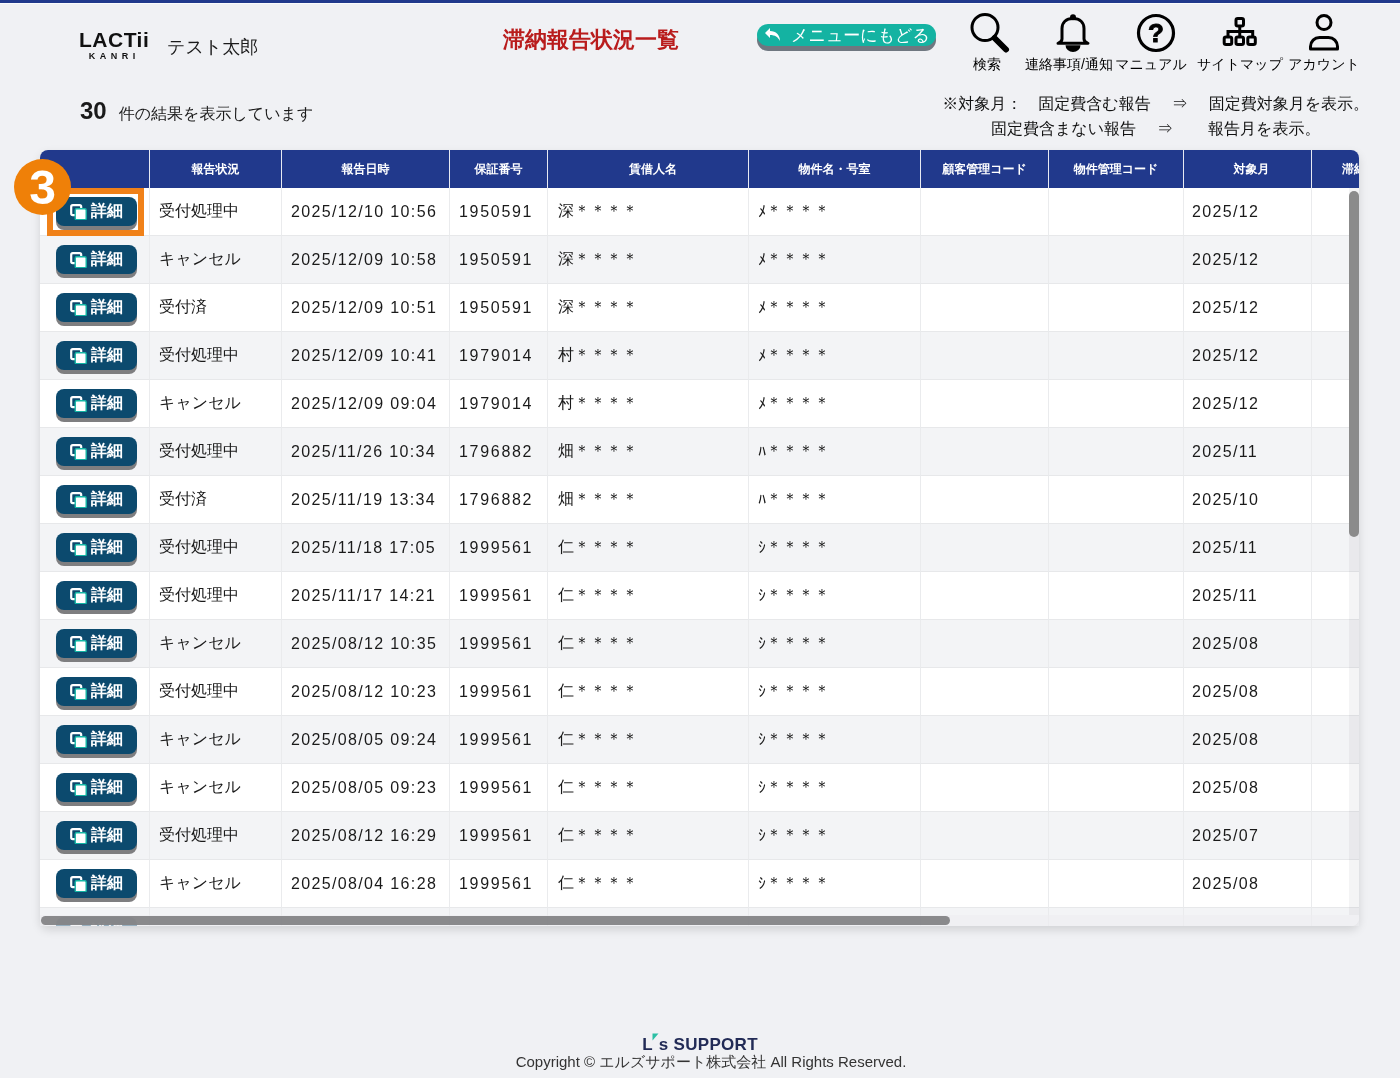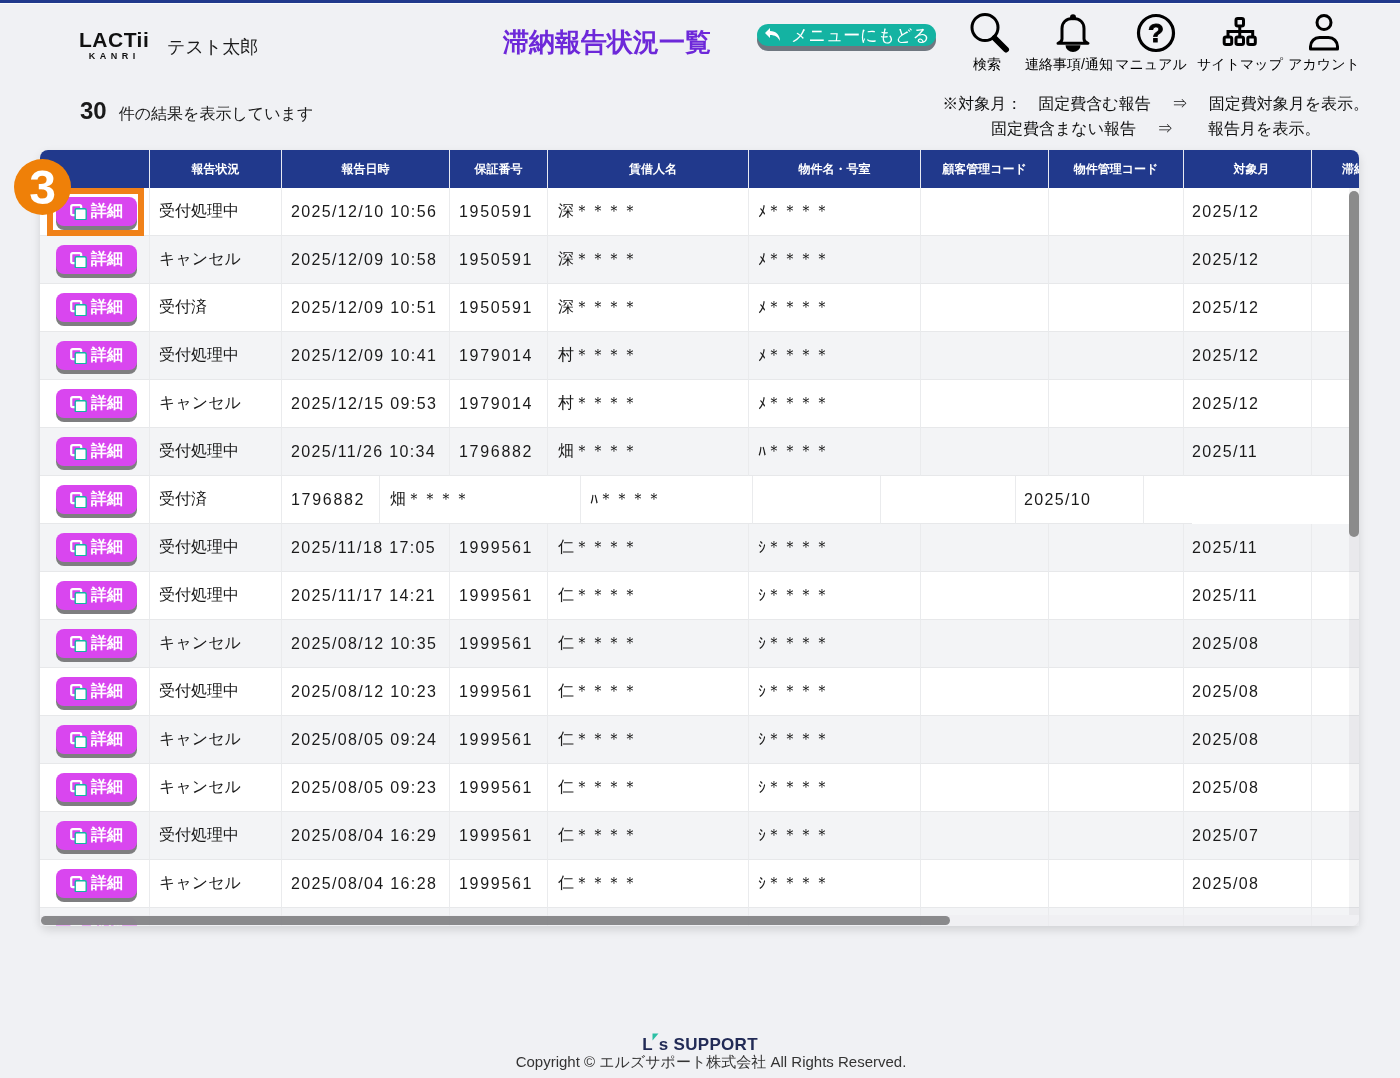--- a/index.html
+++ b/index.html
@@ -5,40 +5,40 @@
 <style>
   * { margin:0; padding:0; box-sizing:border-box; }
   html,body { width:1400px; height:1078px; }
   body { background:#f0f1f4; font-family:"Liberation Sans",sans-serif; position:relative; overflow:hidden; color:#1a1a1a; }
   .topbar { position:absolute; left:0; top:0; width:1400px; height:4px; background:#21398c; border-bottom:1px solid #fbfcfd; }
   
   .logo { position:absolute; left:79px; top:29px; color:#111; }
   .logo .l1 { font-size:21px; font-weight:bold; letter-spacing:0.5px; line-height:1; }
   .logo .l2 { font-size:9px; font-weight:bold; letter-spacing:4.5px; line-height:1; margin-top:2px; margin-left:0;text-align:center; }
   .uname { position:absolute; left:167px; top:35px; font-size:18px; }
-  .ptitle { position:absolute; left:503px; top:25px; font-size:26px; font-weight:bold; color:#6d28d9; }
+  .ptitle { position:absolute; left:503px; top:25px; font-size:22px; font-weight:bold; color:#b91c1c; }
   .menubtn { position:absolute; left:757px; top:24px; width:179px; height:22px; background:#14b3a2; border-radius:17px; box-shadow:0 5px 0 #6f7780; color:#fff; font-size:17px; display:flex; align-items:center; justify-content:center; gap:8px; }
   .nav-ic { position:absolute; top:13px; }
   .nav-lb { position:absolute; top:56px; font-size:14px; color:#000; white-space:nowrap; transform:translateX(-50%); }
   
   .count { position:absolute; left:80px; top:97px; }
   .count b { font-size:24px; font-weight:bold; }
   .count span { font-size:16px; margin-left:12px; } .ar{margin:0 5px;}
   .note { position:absolute; right:31px; top:91px; font-size:16px; text-align:center; line-height:25px; color:#111; }
   
   .tablewrap { position:absolute; left:40px; top:150px; width:1319px; height:776px; background:#fff; border-radius:8px; overflow:hidden; box-shadow:0 4px 10px rgba(0,0,0,0.13); }
   .thead { display:flex; height:38px; background:#21398c; color:#fff; font-weight:bold; font-size:12px; }
   .thead .c { display:flex; align-items:center; justify-content:center; border-right:1px solid #e8eaf2; height:100%; flex:0 0 auto; }
   .thead .c:last-child { border-right:none; justify-content:flex-start; padding-left:30px; white-space:nowrap; }
   .row { display:flex; height:48px; background:#fff; }
   .row.alt { background:#f3f4f6; }
   .row .c { border-right:1px solid #eaebed; border-bottom:1px solid #e7e8ea; height:100%; display:flex; align-items:center; font-size:16px; padding-left:9px; white-space:nowrap; overflow:hidden; flex:0 0 auto; }
   .row .c:last-child { border-right:none; }
   .c.w1{width:110px; padding-left:0;} .row .c.w3,.row .c.w9{letter-spacing:1.35px;} .row .c.w4{letter-spacing:1.7px;} .row .c i{font-style:normal;font-size:0;} .c.w2{width:132px;} .c.w3{width:168px;} .c.w4{width:98px;} .c.w5{width:201px; padding-left:10px;} .c.w6{width:172px;} .c.w7{width:128px;} .c.w8{width:135px;} .c.w9{width:128px; padding-left:8px;} .c.w10{width:48px;}
-  .dbtn { margin-left:16px; width:81px; height:29px; background:#d946ef; border-radius:8px; box-shadow:0 4px 0 #7e7e80; color:#fff; font-size:16px; font-weight:bold; display:flex; align-items:center; justify-content:center; gap:4px; }
+  .dbtn { margin-left:16px; width:81px; height:29px; background:#0c4a6e; border-radius:8px; box-shadow:0 4px 0 #7e7e80; color:#fff; font-size:16px; font-weight:bold; display:flex; align-items:center; justify-content:center; gap:4px; }
   
   .obox { position:absolute; left:47px; top:188px; width:97px; height:48px; border:6px solid #f08119; background:transparent; z-index:5; }
   .obadge { position:absolute; left:14px; top:159px; width:57px; height:56px; border-radius:50%; background:#ef8008; color:#fff; font-size:48px; font-weight:bold; display:flex; align-items:center; justify-content:center; z-index:6; }
   .vtrack { position:absolute; left:1349px; top:188px; width:10px; height:727px; background:rgba(120,120,125,0.08); z-index:4; }
   .vthumb { position:absolute; left:1349px; top:191px; width:10px; height:346px; border-radius:5px; background:#8b8b8b; z-index:4; }
   .htrack { position:absolute; left:40px; top:915px; width:1319px; height:11px; background:rgba(238,238,240,0.62); z-index:4; }
   .hthumb { position:absolute; left:41px; top:916px; width:909px; height:9px; border-radius:5px; background:rgba(132,132,134,0.95); z-index:4; }
   
   .flogo { position:absolute; left:0; top:1033px; width:1400px; text-align:center; font-size:17px; font-weight:bold; color:#222b56; letter-spacing:0.3px; }
   .fcopy { position:absolute; left:0; top:1053px; width:1400px; text-align:center; font-size:15px; color:#333;padding-left:22px; }
@@ -173,21 +173,21 @@
       <div class="c w10"></div>
     </div>
     <div class="row">
       <div class="c w1">
         <div class="dbtn"><svg width="17" height="16" viewBox="0 0 17 16">
             <rect x="1.2" y="1.2" width="10" height="10" rx="1.6" fill="none" stroke="#fff" stroke-width="2.2"></rect>
             <rect x="5.2" y="4.8" width="11" height="11" rx="1.4" fill="#fff" stroke="#12b5a4" stroke-width="1.4"></rect>
           </svg>詳細</div>
       </div>
       <div class="c w2">キャンセル</div>
-      <div class="c w3">2025/12/15 09:53</div>
+      <div class="c w3">2025/12/09 09:04</div>
       <div class="c w4">1979014</div>
       <div class="c w5">村＊＊＊＊</div>
       <div class="c w6">ﾒ<i>深</i>＊＊＊＊</div>
       <div class="c w7"></div>
       <div class="c w8"></div>
       <div class="c w9">2025/12</div>
       <div class="c w10"></div>
     </div>
     <div class="row alt">
       <div class="c w1">
@@ -207,20 +207,21 @@
       <div class="c w10"></div>
     </div>
     <div class="row">
       <div class="c w1">
         <div class="dbtn"><svg width="17" height="16" viewBox="0 0 17 16">
             <rect x="1.2" y="1.2" width="10" height="10" rx="1.6" fill="none" stroke="#fff" stroke-width="2.2"></rect>
             <rect x="5.2" y="4.8" width="11" height="11" rx="1.4" fill="#fff" stroke="#12b5a4" stroke-width="1.4"></rect>
           </svg>詳細</div>
       </div>
       <div class="c w2">受付済</div>
+      <div class="c w3">2025/11/19 13:34</div>
       <div class="c w4">1796882</div>
       <div class="c w5">畑＊＊＊＊</div>
       <div class="c w6">ﾊ<i>深</i>＊＊＊＊</div>
       <div class="c w7"></div>
       <div class="c w8"></div>
       <div class="c w9">2025/10</div>
       <div class="c w10"></div>
     </div>
     <div class="row alt">
       <div class="c w1">
@@ -325,21 +326,21 @@
       <div class="c w10"></div>
     </div>
     <div class="row alt">
       <div class="c w1">
         <div class="dbtn"><svg width="17" height="16" viewBox="0 0 17 16">
             <rect x="1.2" y="1.2" width="10" height="10" rx="1.6" fill="none" stroke="#fff" stroke-width="2.2"></rect>
             <rect x="5.2" y="4.8" width="11" height="11" rx="1.4" fill="#fff" stroke="#12b5a4" stroke-width="1.4"></rect>
           </svg>詳細</div>
       </div>
       <div class="c w2">受付処理中</div>
-      <div class="c w3">2025/08/04 16:29</div>
+      <div class="c w3">2025/08/12 16:29</div>
       <div class="c w4">1999561</div>
       <div class="c w5">仁＊＊＊＊</div>
       <div class="c w6">ｼ<i>深</i>＊＊＊＊</div>
       <div class="c w7"></div>
       <div class="c w8"></div>
       <div class="c w9">2025/07</div>
       <div class="c w10"></div>
     </div>
     <div class="row">
       <div class="c w1">

